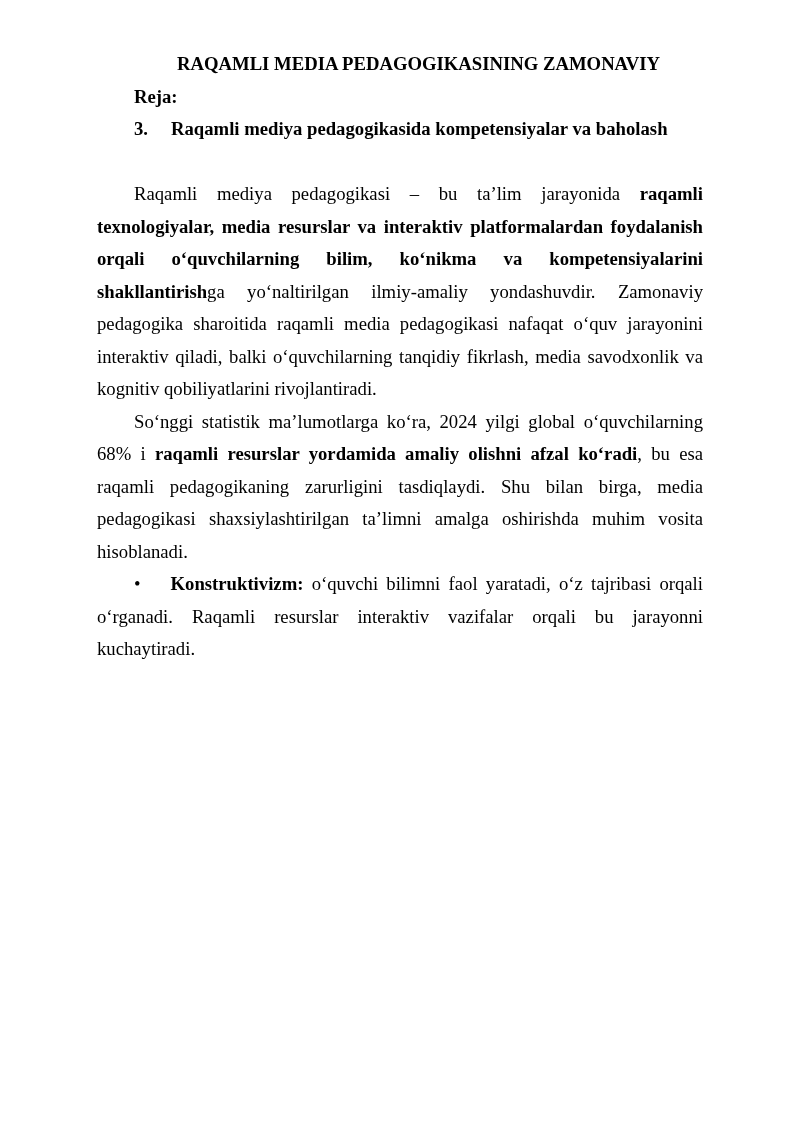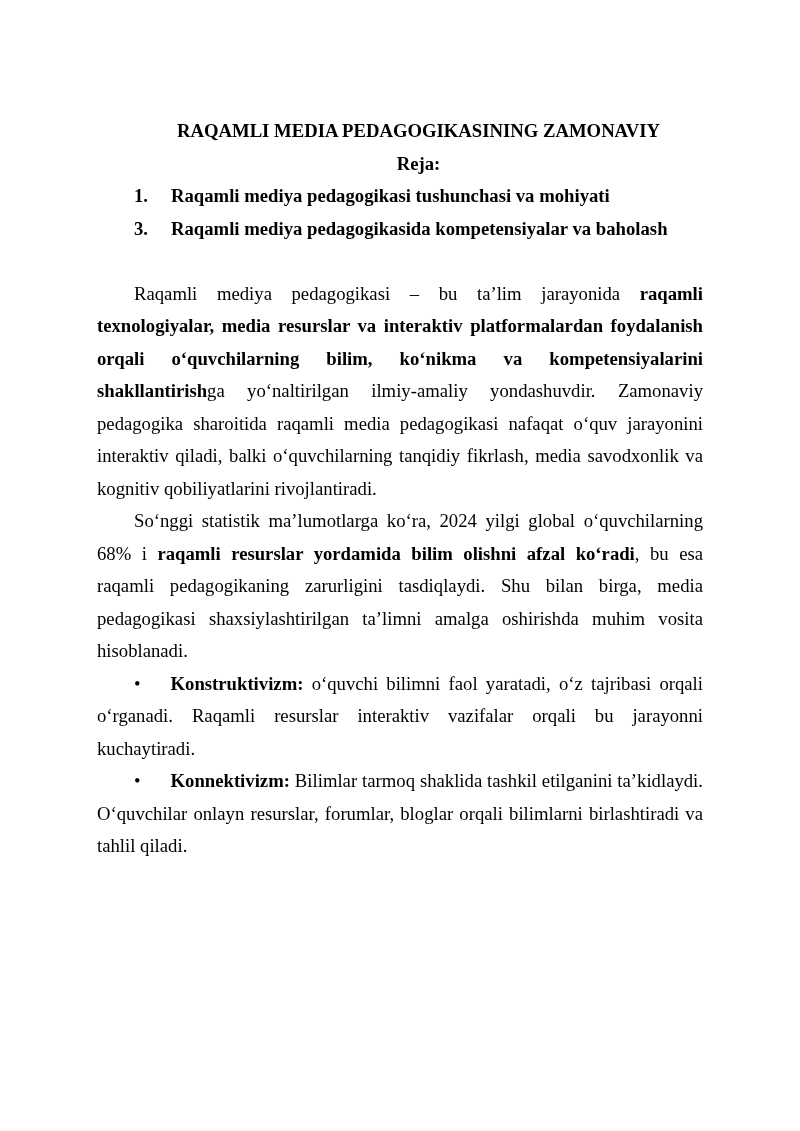--- a/index.html
+++ b/index.html
@@ -9,40 +9,40 @@
   }
   body {
     width: 800px;
     height: 1131px;
     overflow: hidden;
   }
   .page {
     box-sizing: border-box;
     width: 800px;
     height: 1131px;
-    padding: 115px 97px 0 97px;
+    padding: 48px 97px 0 97px;
     background: #ffffff;
     color: #000000;
     font-family: "Liberation Serif", "DejaVu Serif", serif;
     font-size: 18.7px;
     line-height: 32.5px;
   }
   .title {
     font-weight: bold;
     text-align: center;
   }
   .title .tline1 {
     padding-left: 37px; 
   }
   .blocks p {
     margin: 0;
     text-align: justify;
     text-indent: 37px;
   }
-  .blocks p.label { text-align: center; }
+  .blocks p.label { text-align: left; }
   .blocks p.spacer {
     height: 32.5px;
     text-indent: 0;
   }
   .b { font-weight: bold; }
   .r { font-weight: normal; }
   .marker { font-weight: bold; }
   .marker.bul { font-weight: normal; }
   .gap {
     display: inline-block;
@@ -53,21 +53,19 @@
 </style>
 </head>
 <body>
 
 <div class="page">
   <div class="title">
     <div class="tline1">RAQAMLI MEDIA PEDAGOGIKASINING ZAMONAVIY</div>
   </div>
   <div class="blocks" id="blocks">
       <p class="label"><span class="b">Reja:</span></p>
-      <p class="numbered"><span class="marker">1.</span><span class="gap numbered"></span><span class="b">Raqamli mediya pedagogikasi tushunchasi va mohiyati</span></p>
       <p class="numbered"><span class="marker">3.</span><span class="gap numbered"></span><span class="b">Raqamli mediya pedagogikasida kompetensiyalar va baholash</span></p>
       <p class="spacer"></p>
       <p class="paragraph"><span class="r">Raqamli mediya pedagogikasi – bu ta’lim jarayonida </span><span class="b">raqamli texnologiyalar, media resurslar va interaktiv platformalardan foydalanish orqali o‘quvchilarning bilim, ko‘nikma va kompetensiyalarini shakllantirish</span><span class="r">ga yo‘naltirilgan ilmiy-amaliy yondashuvdir. Zamonaviy pedagogika sharoitida raqamli media pedagogikasi nafaqat o‘quv jarayonini interaktiv qiladi, balki o‘quvchilarning tanqidiy fikrlash, media savodxonlik va kognitiv qobiliyatlarini rivojlantiradi.</span></p>
-      <p class="paragraph"><span class="r">So‘nggi statistik ma’lumotlarga ko‘ra, 2024 yilgi global o‘quvchilarning 68% i </span><span class="b">raqamli resurslar yordamida bilim olishni afzal ko‘radi</span><span class="r">, bu esa raqamli pedagogikaning zarurligini tasdiqlaydi. Shu bilan birga, media pedagogikasi shaxsiylashtirilgan ta’limni amalga oshirishda muhim vosita hisoblanadi.</span></p>
+      <p class="paragraph"><span class="r">So‘nggi statistik ma’lumotlarga ko‘ra, 2024 yilgi global o‘quvchilarning 68% i </span><span class="b">raqamli resurslar yordamida amaliy olishni afzal ko‘radi</span><span class="r">, bu esa raqamli pedagogikaning zarurligini tasdiqlaydi. Shu bilan birga, media pedagogikasi shaxsiylashtirilgan ta’limni amalga oshirishda muhim vosita hisoblanadi.</span></p>
       <p class="bullet"><span class="marker bul">•</span><span class="gap bullet"></span><span class="b">Konstruktivizm:</span><span class="r"> o‘quvchi bilimni faol yaratadi, o‘z tajribasi orqali o‘rganadi. Raqamli resurslar interaktiv vazifalar orqali bu jarayonni kuchaytiradi.</span></p>
-      <p class="bullet"><span class="marker bul">•</span><span class="gap bullet"></span><span class="b">Konnektivizm:</span><span class="r"> Bilimlar tarmoq shaklida tashkil etilganini ta’kidlaydi. O‘quvchilar onlayn resurslar, forumlar, bloglar orqali bilimlarni birlashtiradi va tahlil qiladi.</span></p>
     </div>
 </div>
 
 </body></html>

